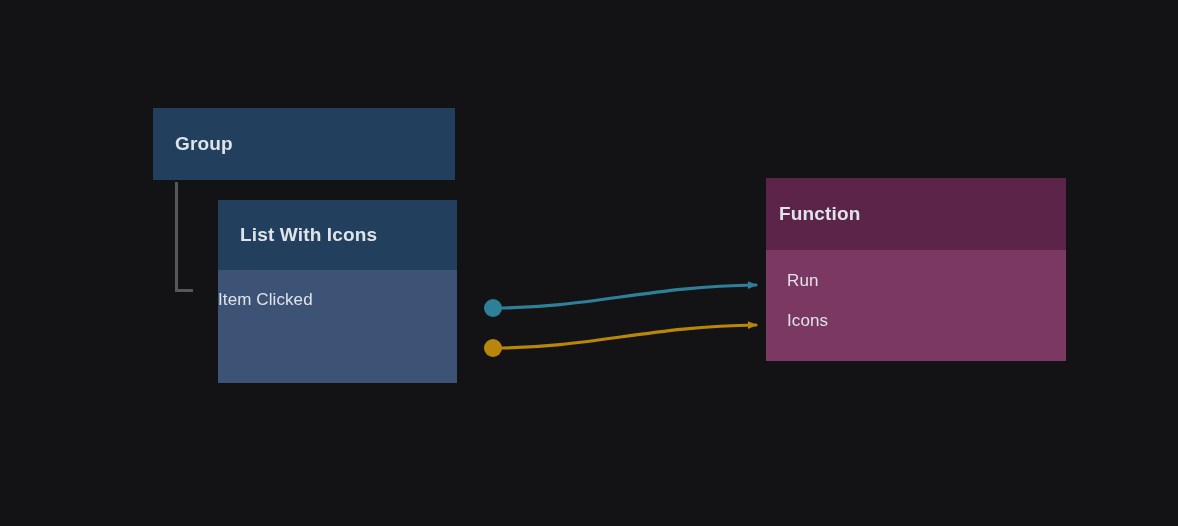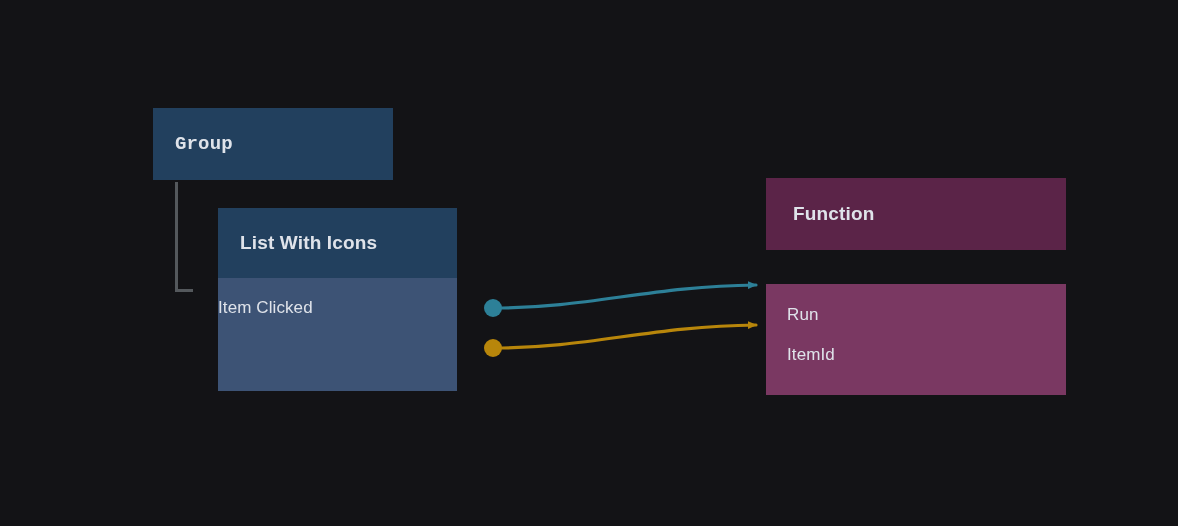--- a/index.html
+++ b/index.html
@@ -38,23 +38,22 @@
   .node-body {
     box-sizing: border-box;
     width: 100%;
     position: relative;
   }
 
   
   #group-node {
     left: 153px;
     top: 108px;
-    width: 240px;
+    width: 302px;
     height: 72px;
-    font-family: Liberation Mono, monospace;
   }
   #group-node .node-header {
     height: 72px;
     background: #22405e;
     padding-left: 22px;
   }
 
   
   #group-bracket {
     position: absolute;
@@ -76,21 +75,21 @@
     left: 0;
     bottom: 0;
     width: 18px;
     height: 3px;
     background: #54585c;
   }
 
   
   #list-node {
     left: 194px;
-    top: 208px;
+    top: 200px;
     width: 263px;
     height: 183px;
     padding-left: 24px;
   }
   #list-node .node-header {
     height: 70px;
     background: #22405e;
     padding-left: 22px;
   }
   #list-node .node-body {
@@ -102,27 +101,26 @@
   
   #function-node {
     left: 766px;
     top: 178px;
     width: 300px;
     height: 183px;
   }
   #function-node .node-header {
     height: 72px;
     background: #5b2448;
-    padding-left: 27px;
+    padding-left: 13px;
   }
   #function-node .node-body {
     height: 111px;
     background: #7a3862;
     padding-top: 11px;
-    margin-top: 34px;
   }
 
   
   .port-row {
     position: relative;
     height: 40px;
     display: flex;
     align-items: center;
     box-sizing: border-box;
   }
@@ -197,18 +195,18 @@
 
   <div class="node" id="function-node">
     <div class="node-header">
       <span class="node-title">Function</span>
     </div>
     <div class="node-body">
       <div class="port-row in">
         <span class="port-label">Run</span>
       </div>
       <div class="port-row in">
-        <span class="port-label">ItemId</span>
+        <span class="port-label">Icons</span>
       </div>
     </div>
   </div>
 
 </div>
 
 </body></html>

